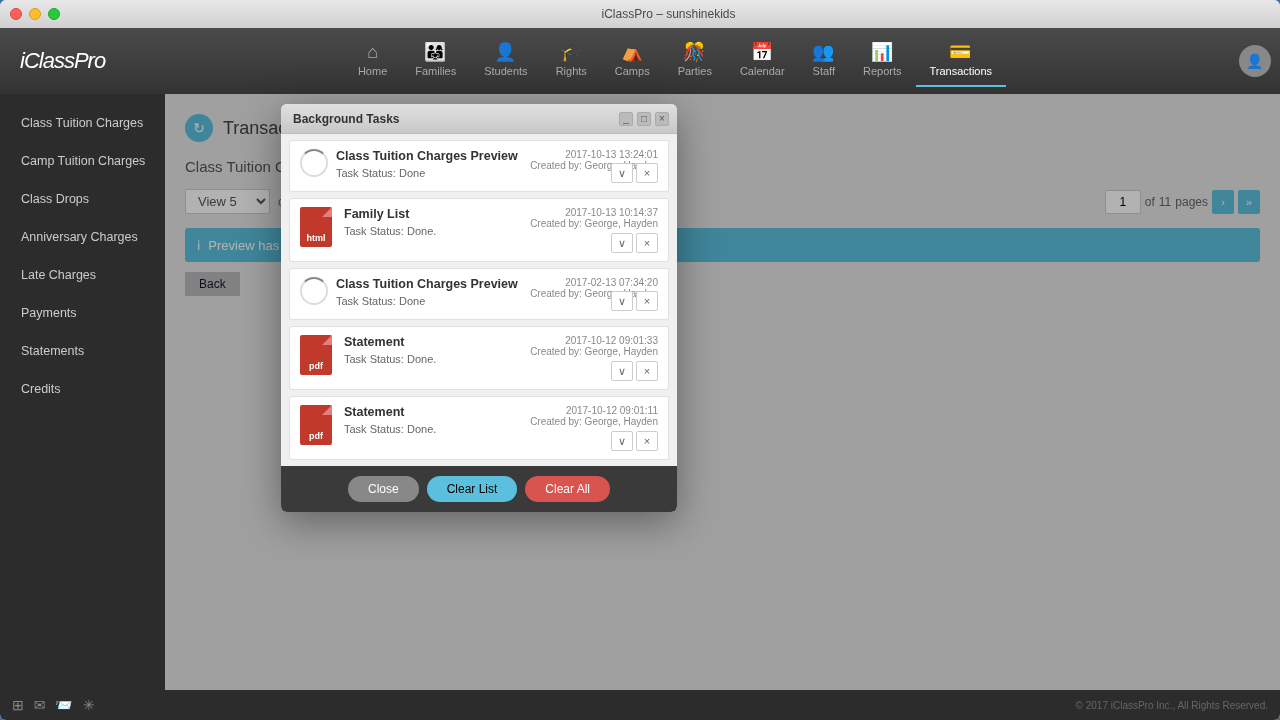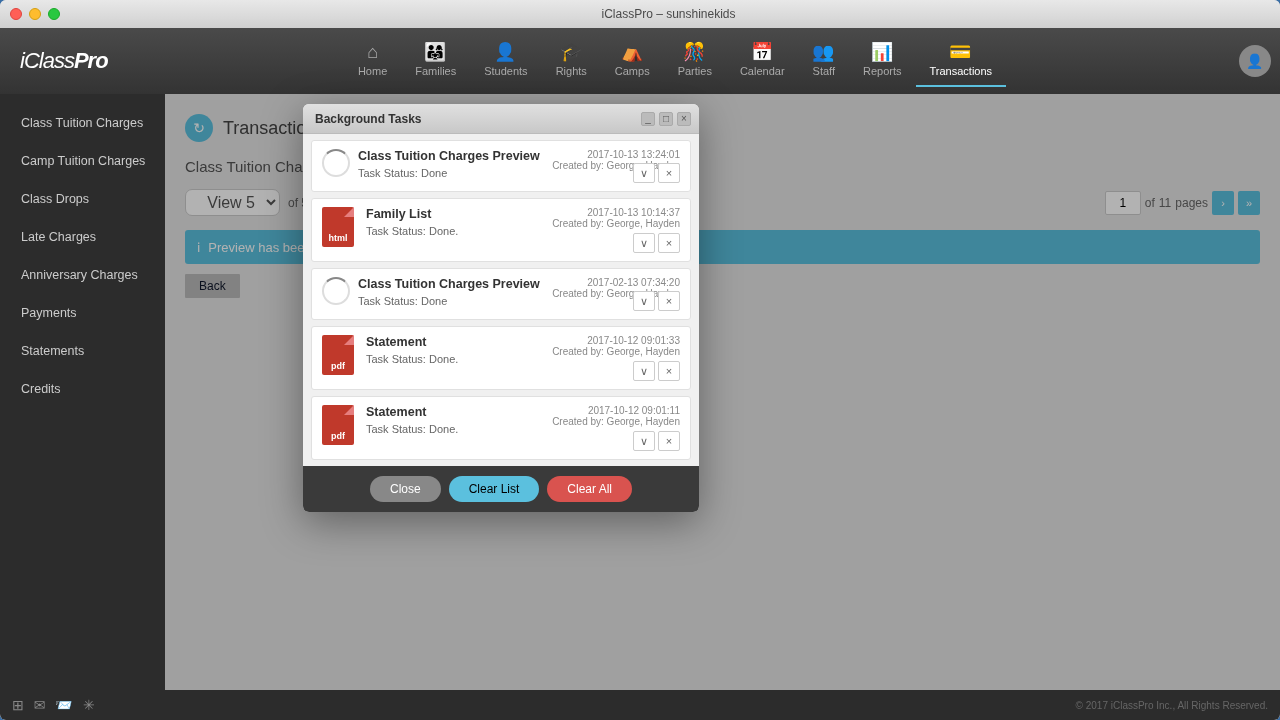--- a/index.html
+++ b/index.html
@@ -70,21 +70,21 @@
     }
 
     .logo {
       width: 100px;
       color: white;
       font-size: 22px;
       font-weight: 300;
       font-style: italic;
       letter-spacing: -1px;
     }
-    .logo span { font-weight: 700; margin-top: 22px; }
+    .logo span { font-weight: 400; margin-top: 22px; }
 
     .nav-items {
       flex: 1;
       display: flex;
       justify-content: center;
       gap: 0;
     }
 
     .nav-item {
       display: flex;
@@ -188,26 +188,25 @@
 
     .toolbar {
       display: flex;
       align-items: center;
       gap: 8px;
       margin-bottom: 14px;
     }
 
     .view-select {
       border: 1px solid #ccc;
-      border-radius: 7px;
+      border-radius: 2px;
       padding: 3px 8px;
-      font-size: 16px;
+      font-size: 13px;
       background: white;
       color: #555;
-      text-align: right;
     }
 
     .results-text {
       font-size: 12px;
       color: #666;
     }
 
     .pagination {
       display: flex;
       align-items: center;
@@ -265,21 +264,21 @@
       position: absolute;
       top: 0; left: 0; right: 0; bottom: 0;
       background: rgba(0,0,0,0.3);
       z-index: 10;
     }
 
     
     .modal {
       position: absolute;
       top: 10px;
-      left: 138px;
+      left: 116px;
       width: 396px;
       background: #f0f0f0;
       border-radius: 6px;
       box-shadow: 0 10px 40px rgba(0,0,0,0.4);
       z-index: 20;
       overflow: hidden;
       display: flex;
       flex-direction: column;
     }
 
@@ -550,22 +549,22 @@
         <div class="user-avatar">👤</div>
       </div>
     </div>
 
     <div class="main-area">
 
       <div class="sidebar">
         <div class="sidebar-item">Class Tuition Charges</div>
         <div class="sidebar-item">Camp Tuition Charges</div>
         <div class="sidebar-item">Class Drops</div>
+        <div class="sidebar-item">Anniversary Charges</div>
         <div class="sidebar-item">Late Charges</div>
-        <div class="sidebar-item">Anniversary Charges</div>
         <div class="sidebar-item">Payments</div>
         <div class="sidebar-item">Statements</div>
         <div class="sidebar-item">Credits</div>
       </div>
 
       <div class="page-content">
         <div class="page-header">
           <div class="page-header-icon">↻</div>
           <span class="page-title-text">Transactions</span>
         </div>

